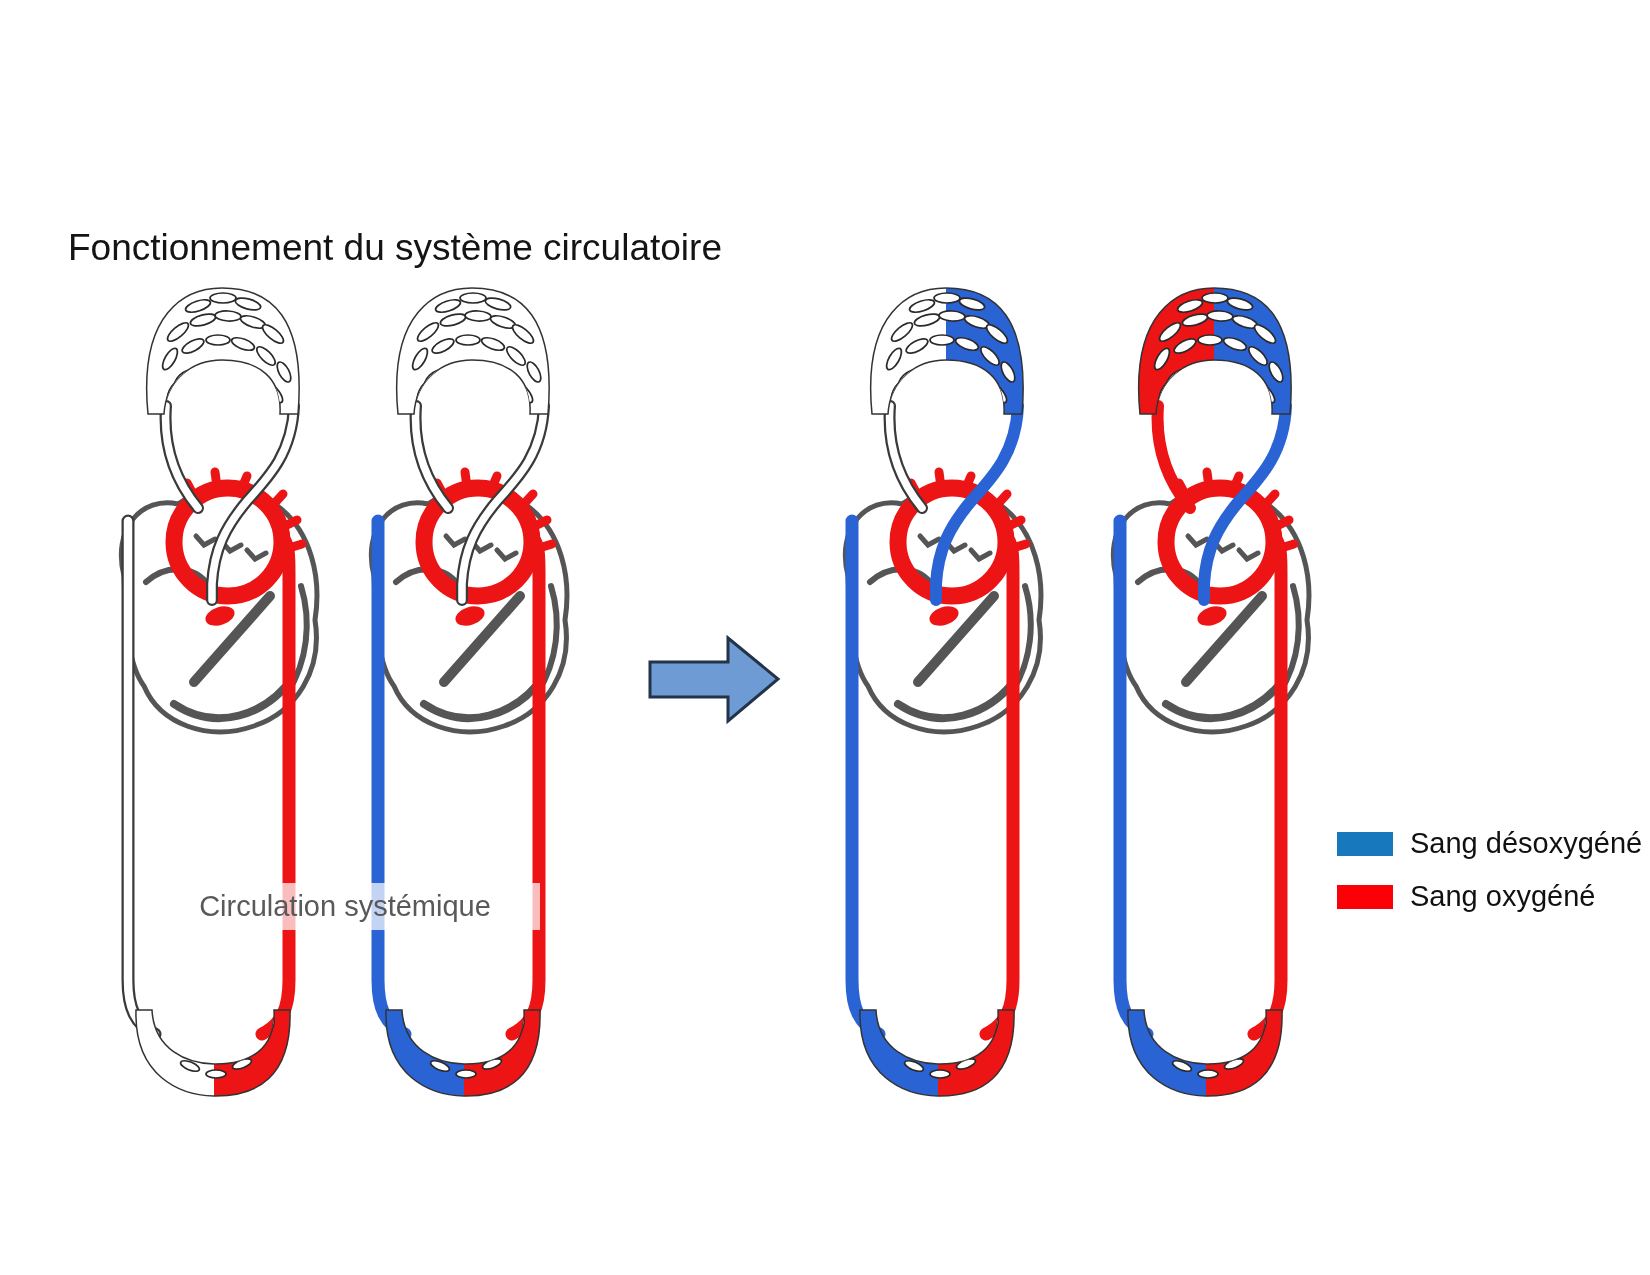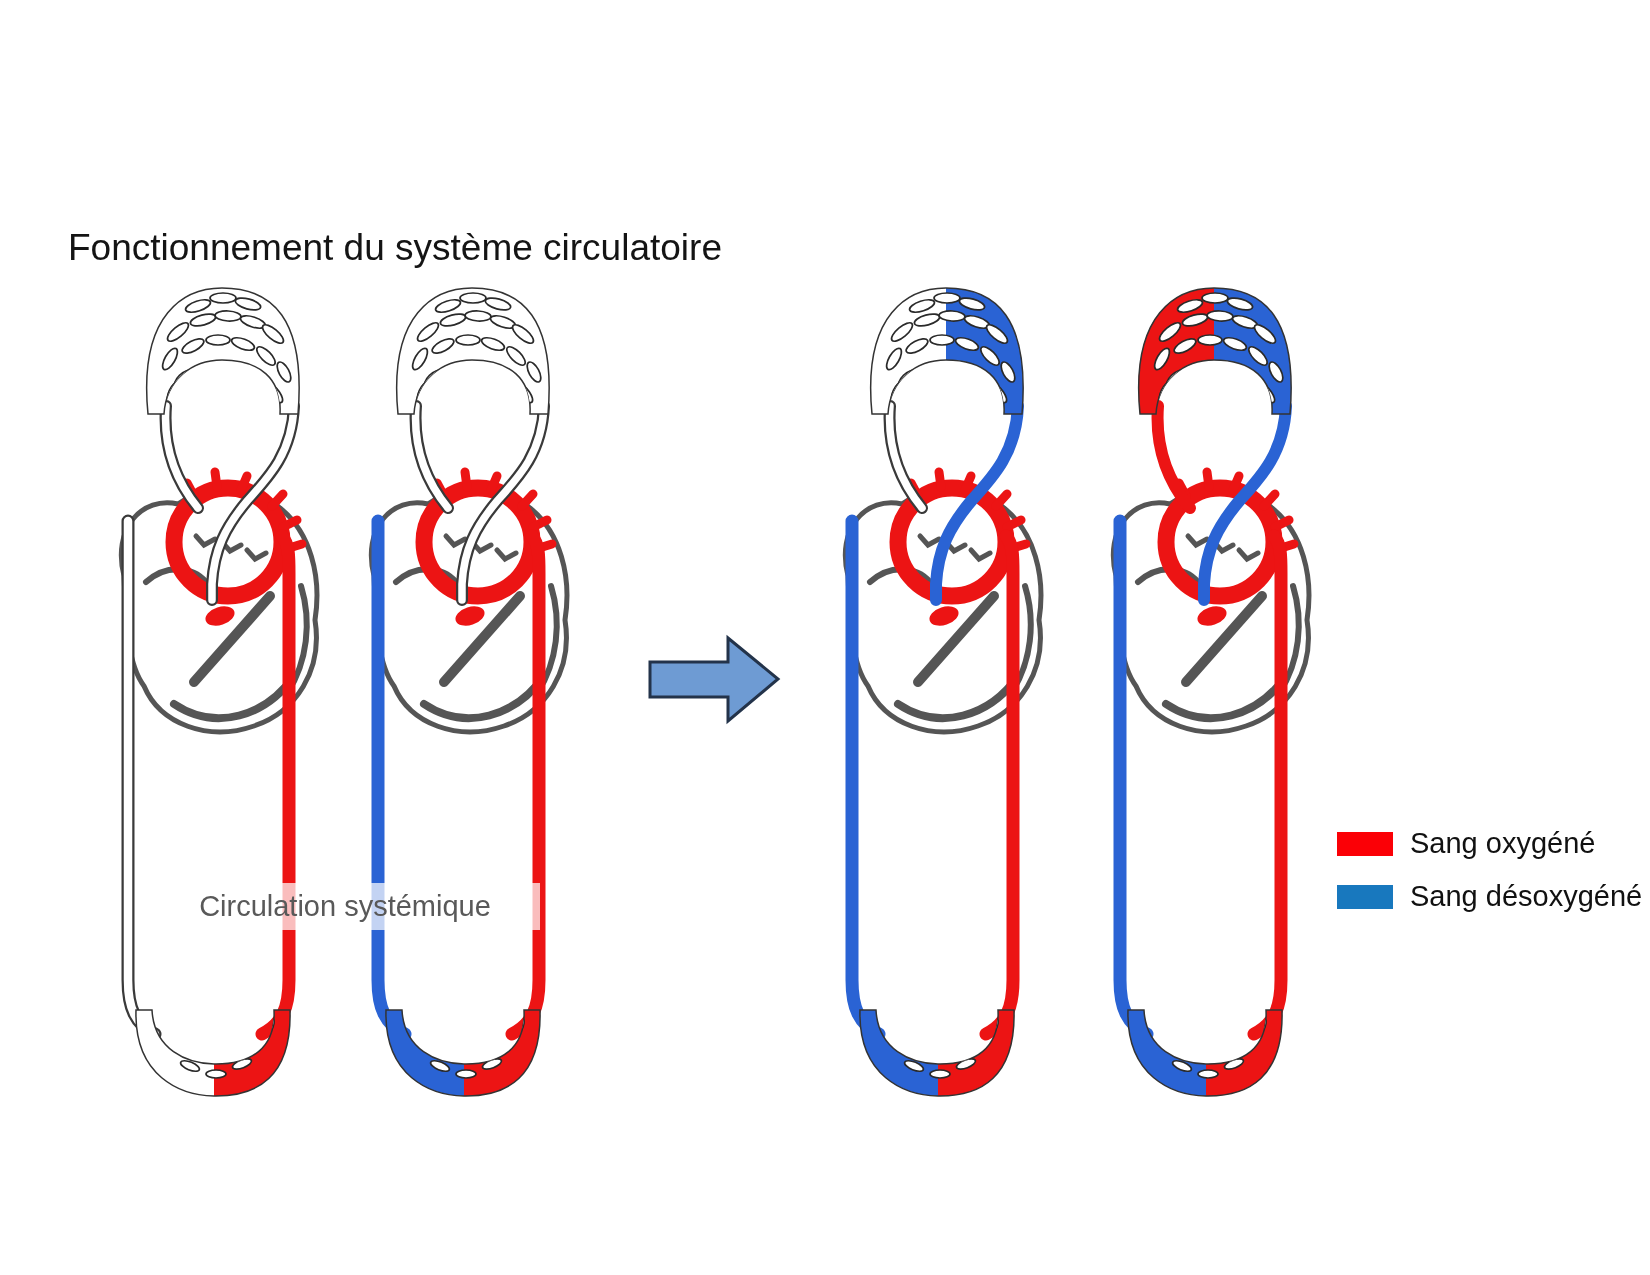--- a/index.html
+++ b/index.html
@@ -417,22 +417,22 @@
   <div id="arrow-wrap">
     <svg width="140" height="95" viewBox="0 0 140 95">
       <polygon id="arrow-poly" points="5,30 83,30 83,6 133,47 83,89 83,65 5,65" fill="#6e9bd3" stroke="#23334a" stroke-width="3" stroke-linejoin="miter"></polygon>
     </svg>
   </div>
 
   <div class="caption" id="caption-systemic">Circulation systémique</div>
 
   <div id="legend">
     <div class="legend-row">
+      <div class="legend-swatch" style="background: rgb(24, 120, 190);"></div>
+      <div class="legend-label">Sang désoxygéné</div>
+    </div>
+    <div class="legend-row">
       <div class="legend-swatch" style="background: rgb(251, 0, 6);"></div>
       <div class="legend-label">Sang oxygéné</div>
     </div>
-    <div class="legend-row">
-      <div class="legend-swatch" style="background: rgb(24, 120, 190);"></div>
-      <div class="legend-label">Sang désoxygéné</div>
-    </div>
   </div>
 
 </div>
 
 </body></html>

